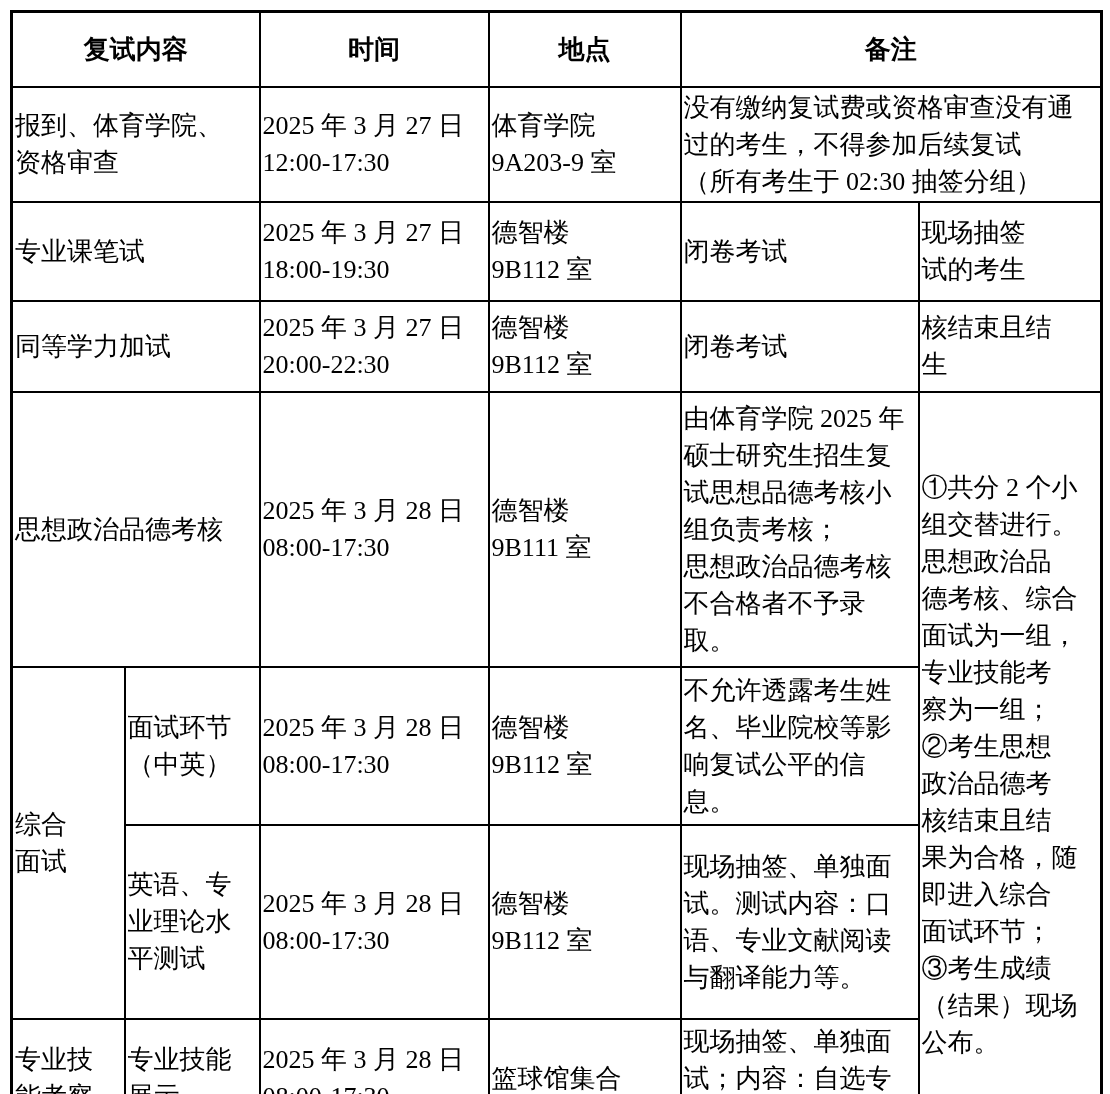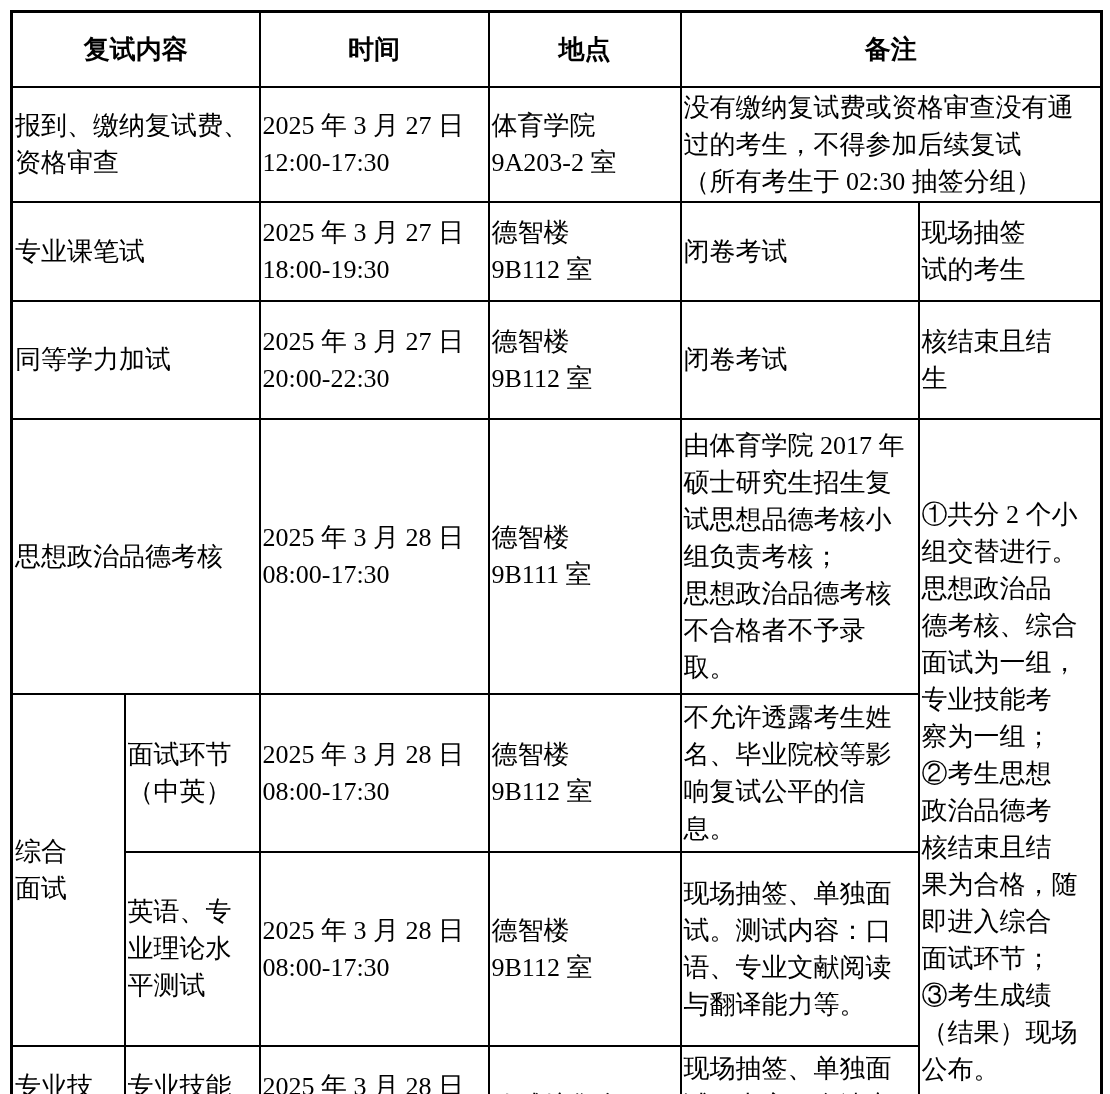--- a/index.html
+++ b/index.html
@@ -55,60 +55,60 @@
 
     <tbody>
         <tr style="height:75px">
       <th colspan="2">复试内容</th>
       <th>时间</th>
       <th>地点</th>
       <th colspan="2">备注</th>
     </tr>
 
     <tr style="height:105px">
-      <td colspan="2">报到、缴纳复试费、
+      <td colspan="2">报到、体育学院、
 资格审查</td>
       <td>2025 年 3 月 27 日
 12:00-17:30</td>
       <td>体育学院
-9A203-2 室</td>
+9A203-9 室</td>
       <td colspan="2">没有缴纳复试费或资格审查没有通
 过的考生，不得参加后续复试
 （所有考生于 02:30 抽签分组）</td>
     </tr>
 
     <tr style="height:99px">
       <td colspan="2">专业课笔试</td>
       <td>2025 年 3 月 27 日
 18:00-19:30</td>
       <td>德智楼
 9B112 室</td>
       <td>闭卷考试</td>
       <td>现场抽签
 试的考生</td>
     </tr>
 
-    <tr style="height:118px">
+    <tr style="height:91px">
       <td colspan="2">同等学力加试</td>
       <td>2025 年 3 月 27 日
 20:00-22:30</td>
       <td>德智楼
 9B112 室</td>
       <td>闭卷考试</td>
       <td>核结束且结
 生</td>
     </tr>
 
     <tr style="height:275px">
       <td colspan="2">思想政治品德考核</td>
       <td>2025 年 3 月 28 日
 08:00-17:30</td>
       <td>德智楼
 9B111 室</td>
-      <td>由体育学院 2017 年
+      <td>由体育学院 2025 年
 硕士研究生招生复
 试思想品德考核小
 组负责考核；
 思想政治品德考核
 不合格者不予录
 取。</td>
       <td rowspan="4">①共分 2 个小
 组交替进行。
 思想政治品
 德考核、综合

